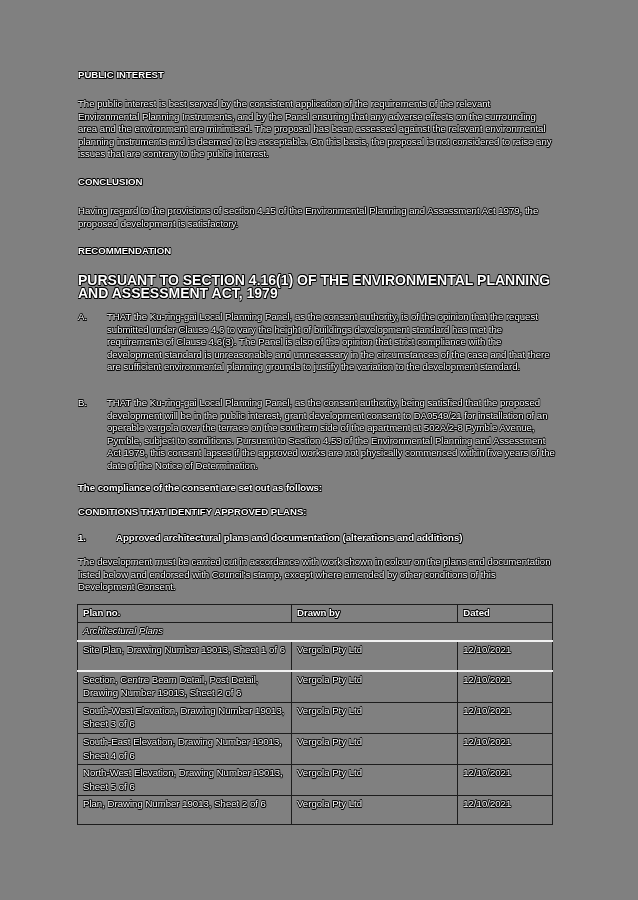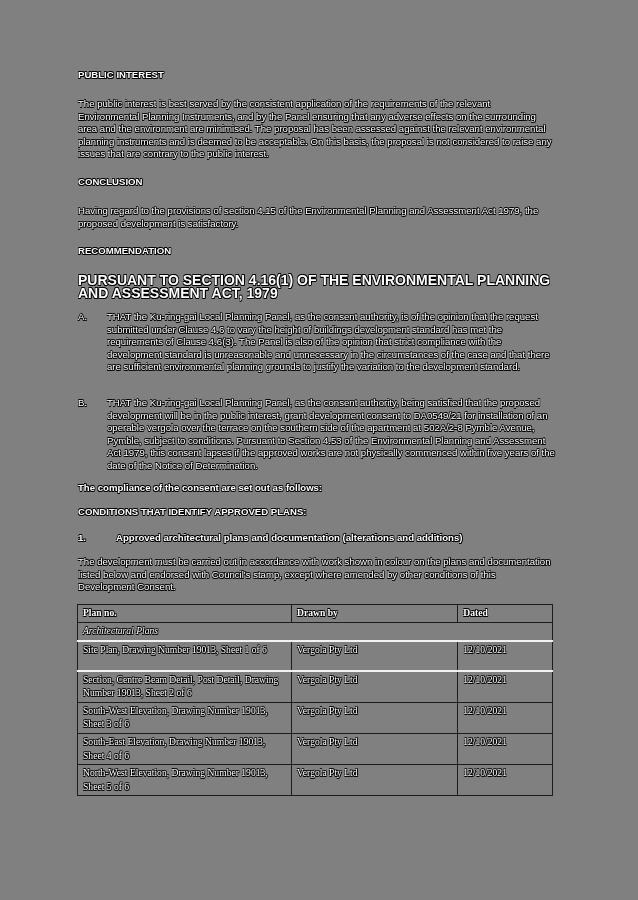--- a/index.html
+++ b/index.html
@@ -32,21 +32,20 @@
     .item-body { position: absolute; left: 107px; width: 448px; }
 
     table.plans {
       position: absolute;
       left: 77px;
       top: 604px;
       width: 476px;
       border-collapse: collapse;
       font-size: 9.6px;
       line-height: 13.6px;
-      font-family: Liberation Serif, serif;
     }
     table.plans td, table.plans th {
       border: 1px solid #1c1c1c;
       padding: 1px 5px 2px 5px;
       vertical-align: top;
       text-align: left;
       font-weight: normal;
     }
     table.plans th { font-weight: bold; height: 14px; }
     table.plans tr.section td { border-bottom: 2px solid #f2f2f2; }
@@ -118,16 +117,21 @@
       <tr class="data">
         <td class="t">South-East Elevation, Drawing Number 19013, Sheet 4 of 6</td>
         <td class="t">Vergola Pty Ltd</td>
         <td class="t">12/10/2021</td>
       </tr>
       <tr class="data">
         <td class="t">North-West Elevation, Drawing Number 19013, Sheet 5 of 6</td>
         <td class="t">Vergola Pty Ltd</td>
         <td class="t">12/10/2021</td>
       </tr>
+      <tr class="data">
+        <td class="t">Plan, Drawing Number 19013, Sheet 2 of 6</td>
+        <td class="t">Vergola Pty Ltd</td>
+        <td class="t">12/10/2021</td>
+      </tr>
     </tbody>
   </table>
 
 </div>
 
 </body></html>

